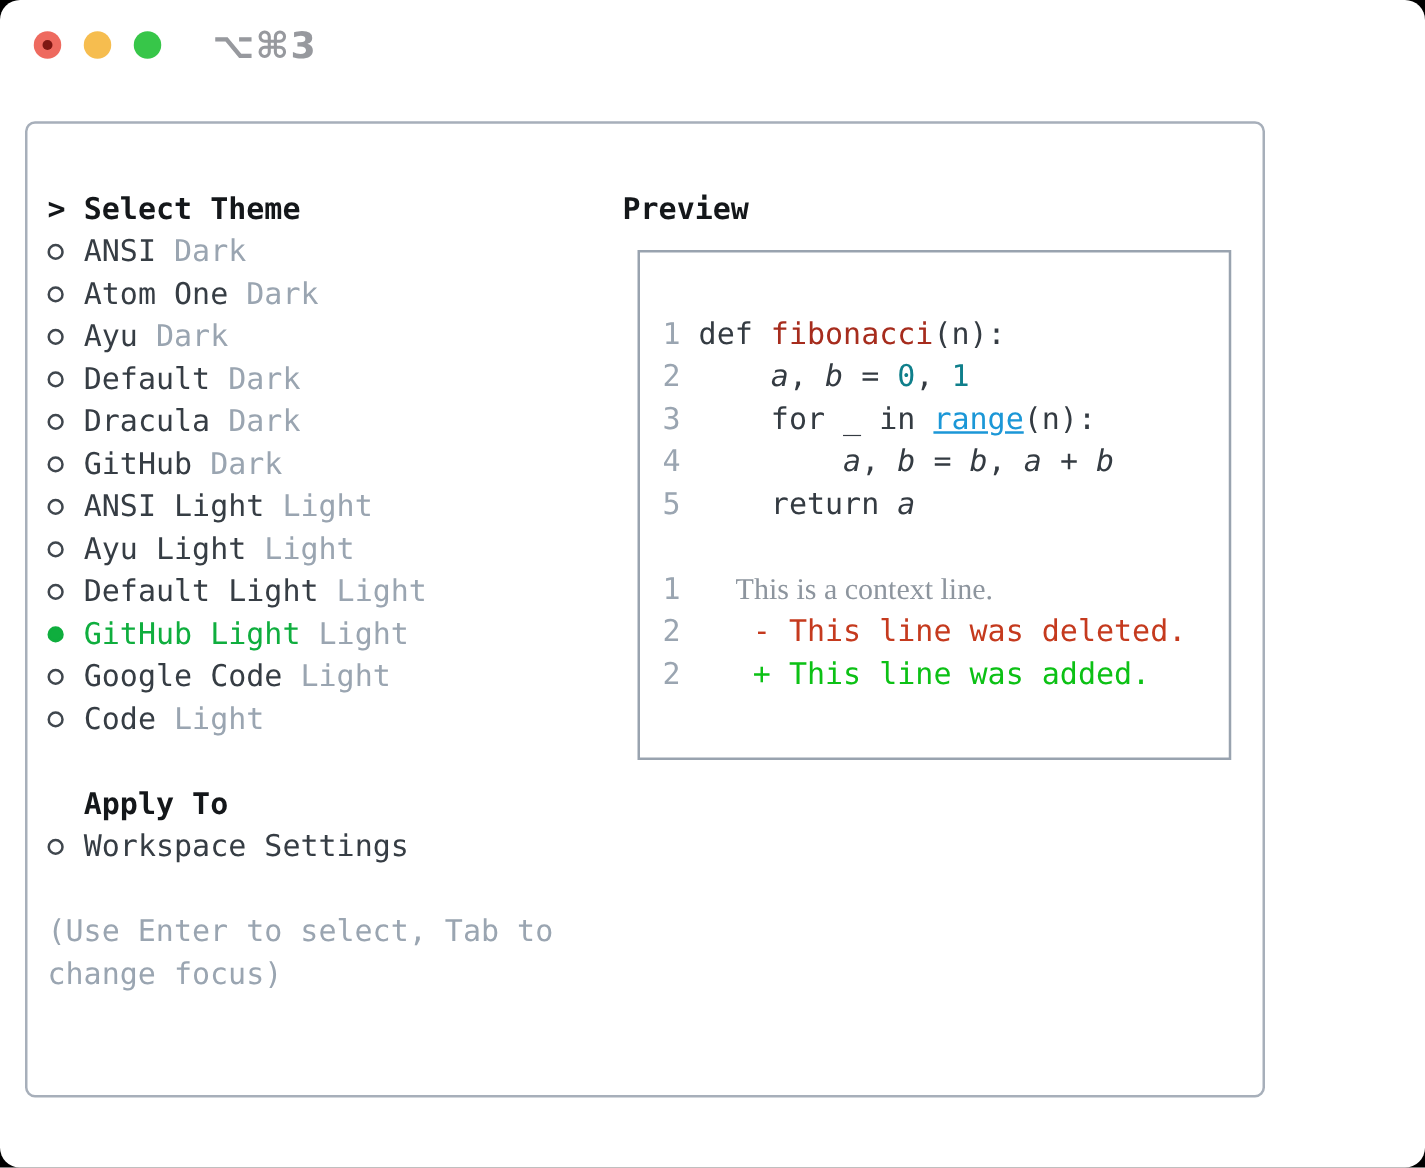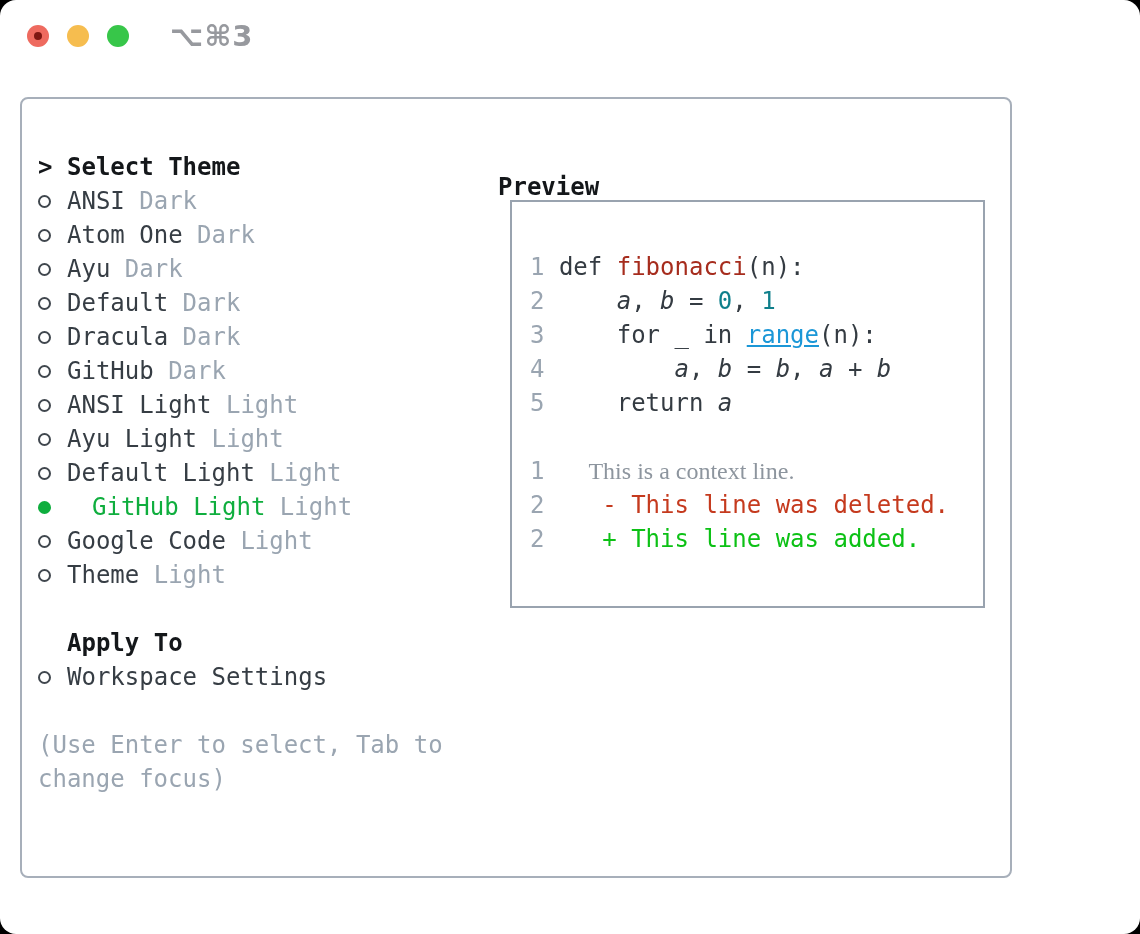--- a/index.html
+++ b/index.html
@@ -84,35 +84,34 @@
     border-radius: 50%;
     border: 2px solid #40474e;
     background: transparent;
   }
   .radio.selected {
     border-color: var(--accent-green, #0fae3e);
     background: var(--accent-green, #0fae3e);
   }
   .section-title { font-weight: bold; color: #14171a; }
   .item-name  { color: #363d44; }
-  .item-name.selected { color: var(--accent-green, #0fae3e); margin-left: 25px; }
+  .item-name.selected { color: var(--accent-green, #0fae3e); }
   .item-variant {
     color: var(--muted-gray, #9aa5b1);
     padding-left: 14.45px;
   }
   .hint-line { color: var(--muted-gray, #9aa5b1); height: 34px; line-height: 34px; white-space: pre; }
   
   .preview-title {
     position: absolute;
     left: 476px; top: 51px;
     height: 34px; line-height: 34px;
     font-size: 24px;
     font-weight: bold;
     color: #14171a;
-    margin-top: 20px;
   }
   .preview-box {
     position: absolute;
     left: 488px; top: 101px;
     width: 475px; height: 408px;
     border: 2px solid #99a3af;
     background: #fff;
     padding: 48px 0 0 18px;
     overflow: hidden;
   }
@@ -163,21 +162,21 @@
           <div class="row"><span class="marker-cell"><span class="radio"></span></span><span class="item-name">Atom One</span><span class="item-variant">Dark</span></div>
           <div class="row"><span class="marker-cell"><span class="radio"></span></span><span class="item-name">Ayu</span><span class="item-variant">Dark</span></div>
           <div class="row"><span class="marker-cell"><span class="radio"></span></span><span class="item-name">Default</span><span class="item-variant">Dark</span></div>
           <div class="row"><span class="marker-cell"><span class="radio"></span></span><span class="item-name">Dracula</span><span class="item-variant">Dark</span></div>
           <div class="row"><span class="marker-cell"><span class="radio"></span></span><span class="item-name">GitHub</span><span class="item-variant">Dark</span></div>
           <div class="row"><span class="marker-cell"><span class="radio"></span></span><span class="item-name">ANSI Light</span><span class="item-variant">Light</span></div>
           <div class="row"><span class="marker-cell"><span class="radio"></span></span><span class="item-name">Ayu Light</span><span class="item-variant">Light</span></div>
           <div class="row"><span class="marker-cell"><span class="radio"></span></span><span class="item-name">Default Light</span><span class="item-variant">Light</span></div>
           <div class="row"><span class="marker-cell"><span class="radio selected"></span></span><span class="item-name selected">GitHub Light</span><span class="item-variant">Light</span></div>
           <div class="row"><span class="marker-cell"><span class="radio"></span></span><span class="item-name">Google Code</span><span class="item-variant">Light</span></div>
-          <div class="row"><span class="marker-cell"><span class="radio"></span></span><span class="item-name">Theme</span><span class="item-variant">Light</span></div>
+          <div class="row"><span class="marker-cell"><span class="radio"></span></span><span class="item-name">Code</span><span class="item-variant">Light</span></div>
         </div>
 
       <div class="row-spacer"></div>
 
       <div class="row">
         <span class="marker-cell"></span>
         <span class="section-title">Apply To</span>
       </div>
 
       <div id="apply-list">

